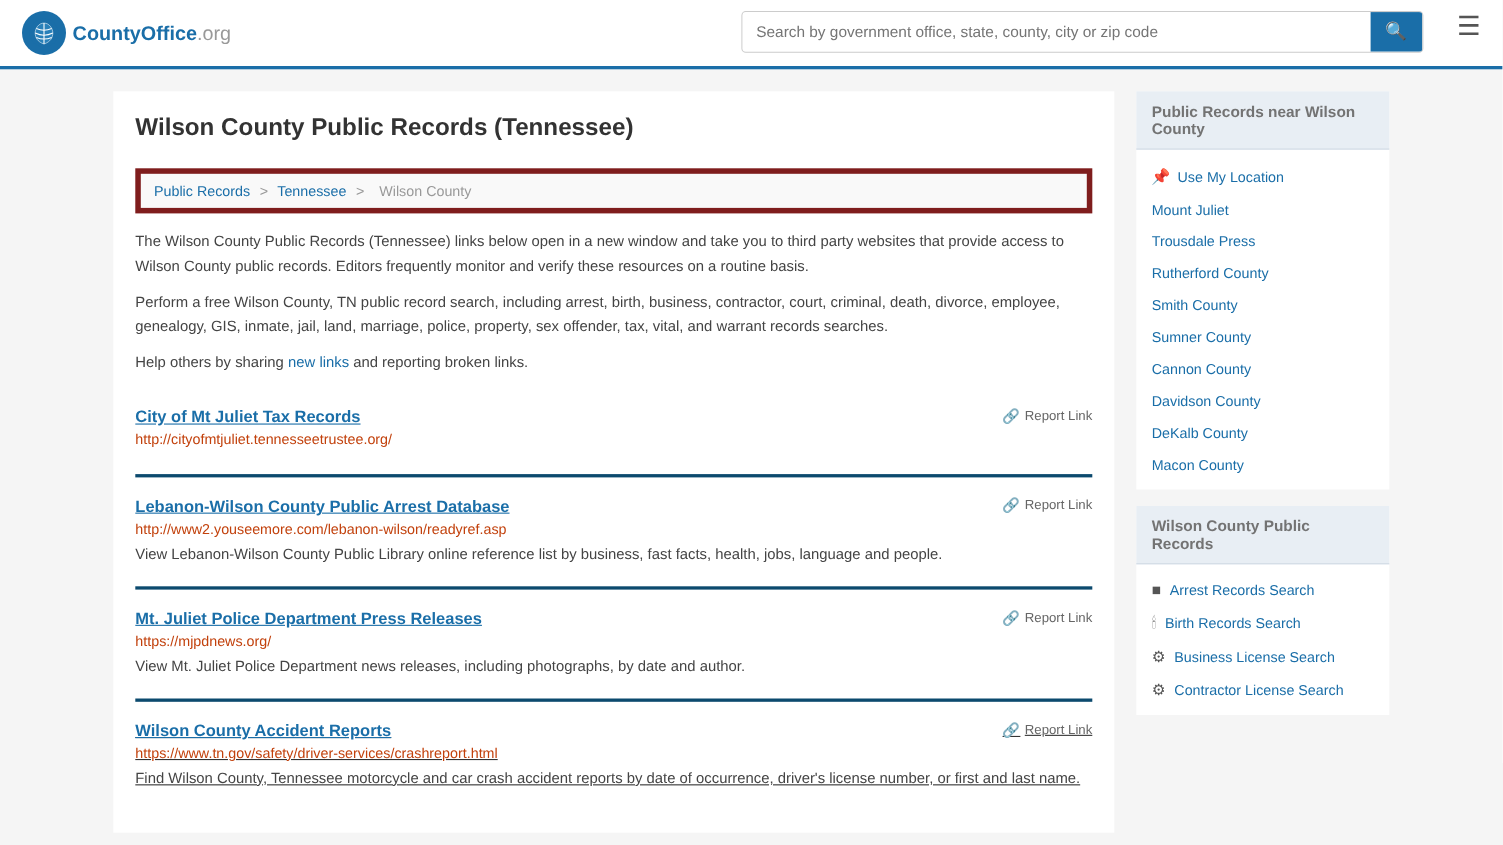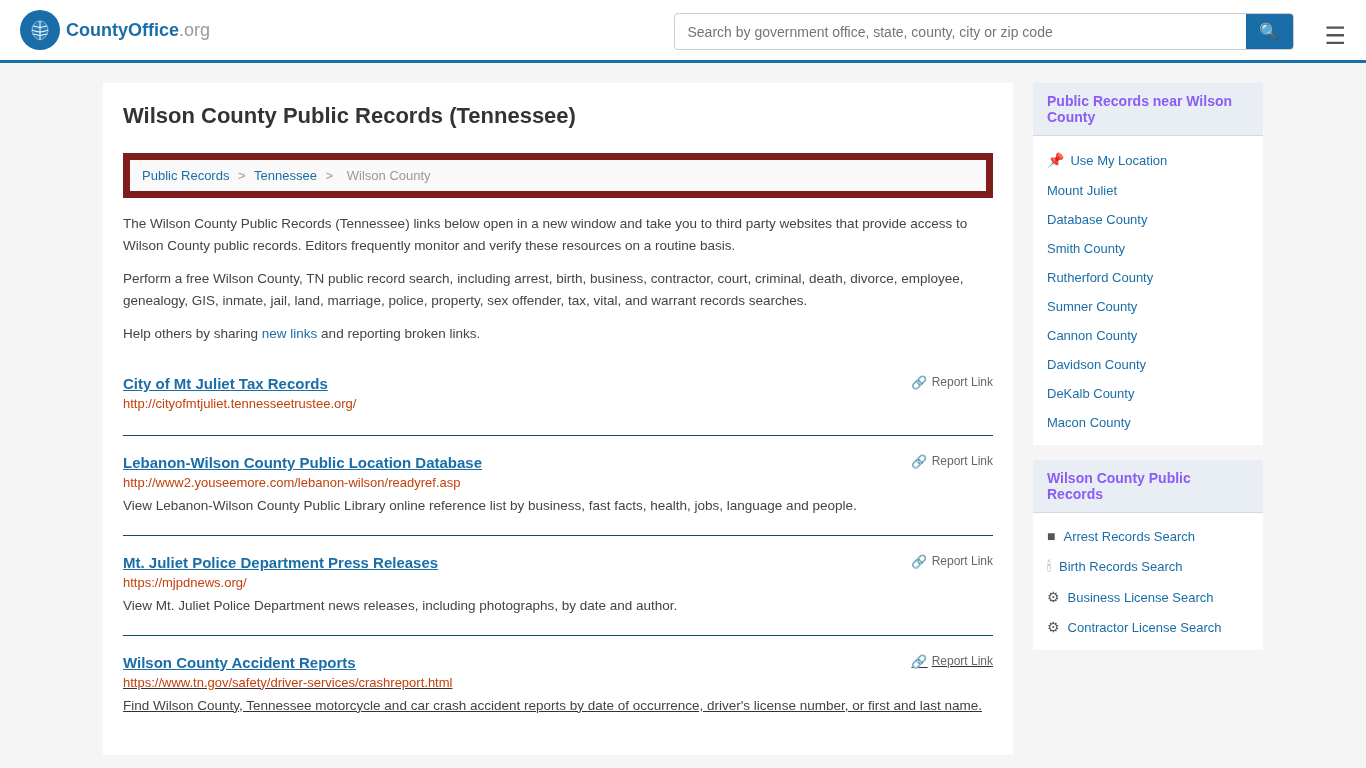--- a/index.html
+++ b/index.html
@@ -4,21 +4,21 @@
   <style>
     * { box-sizing: border-box; margin: 0; padding: 0; }
     body { font-family: Arial, sans-serif; font-size: 14px; color: #333; background: #f5f5f5; }
 
     
     .header {
       background: #fff;
       border-bottom: 3px solid #1a6ea8;
       padding: 10px 20px;
       display: flex;
-      align-items: flex-end;
+      align-items: flex-start;
       gap: 20px;
     }
     .logo-area {
       display: flex;
       align-items: center;
       gap: 6px;
       text-decoration: none;
     }
     .logo-icon {
       width: 40px;
@@ -89,21 +89,21 @@
       padding: 20px;
     }
     .page-title {
       font-size: 22px;
       font-weight: bold;
       color: #333;
       margin-bottom: 24px;
     }
     .breadcrumb {
       background: #f9f9f9;
-      border: 7px solid #7f1d1d;
+      border: 5px solid #7f1d1d;
       padding: 8px 12px;
       font-size: 13px;
       color: #555;
       margin-bottom: 15px;
     }
     .breadcrumb a {
       color: #1a6ea8;
       text-decoration: none;
     }
     .breadcrumb span { color: #999; margin: 0 5px; }
@@ -113,21 +113,21 @@
       line-height: 1.6;
       color: #444;
       margin-bottom: 12px;
     }
     .intro-text a {
       color: #1a6ea8;
     }
 
     
     .record-item {
-      border-bottom: 1px solid #0c4a6e;
+      border-bottom: 3px solid #0c4a6e;
       padding: 18px 0;
     }
     .record-item:last-child { border-bottom: none; text-decoration: underline; }
     .record-header {
       display: flex;
       justify-content: space-between;
       align-items: flex-start;
       margin-bottom: 4px;
     }
     .record-title {
@@ -164,21 +164,21 @@
     }
     .sidebar-section {
       background: #fff;
       margin-bottom: 15px;
     }
     .sidebar-section-header {
       background: #e8eef4;
       padding: 10px 14px;
       font-size: 14px;
       font-weight: bold;
-      color: #8b5cf6;
+      color: #737373;
       border-bottom: 1px solid #d0dae4;
     }
     .sidebar-section-body {
       padding: 8px 0;
     }
     .sidebar-link {
       display: block;
       padding: 7px 14px;
       font-size: 13px;
       color: #1a6ea8;
@@ -266,21 +266,21 @@
       <span class="record-title">City of Mt Juliet Tax Records</span>
       <span class="report-link">
         <span style="font-size:13px;">🔗</span>
         Report Link
       </span>
     </div>
     <div class="record-url">http://cityofmtjuliet.tennesseetrustee.org/</div>
   </div>
         <div class="record-item">
     <div class="record-header">
-      <span class="record-title">Lebanon-Wilson County Public Location Database</span>
+      <span class="record-title">Lebanon-Wilson County Public Arrest Database</span>
       <span class="report-link">
         <span style="font-size:13px;">🔗</span>
         Report Link
       </span>
     </div>
     <div class="record-url">http://www2.youseemore.com/lebanon-wilson/readyref.asp</div>
     <div class="record-desc">View Lebanon-Wilson County Public Library online reference list by business, fast facts, health, jobs, language and people.</div>
   </div>
         <div class="record-item">
     <div class="record-header">
@@ -311,23 +311,23 @@
 
     <div class="sidebar-section">
       <div class="sidebar-section-header">Public Records near Wilson County</div>
       <div class="sidebar-section-body">
         <div class="use-location">
           <span class="pin-icon">📌</span>
           <span>Use My Location</span>
         </div>
         <div id="nearby-links-container">
             <a class="sidebar-link">Mount Juliet</a>
-            <a class="sidebar-link">Database County</a>
+            <a class="sidebar-link">Trousdale Press</a>
+            <a class="sidebar-link">Rutherford County</a>
             <a class="sidebar-link">Smith County</a>
-            <a class="sidebar-link">Rutherford County</a>
             <a class="sidebar-link">Sumner County</a>
             <a class="sidebar-link">Cannon County</a>
             <a class="sidebar-link">Davidson County</a>
             <a class="sidebar-link">DeKalb County</a>
             <a class="sidebar-link">Macon County</a>
           </div>
       </div>
     </div>
 
     <div class="sidebar-section">

